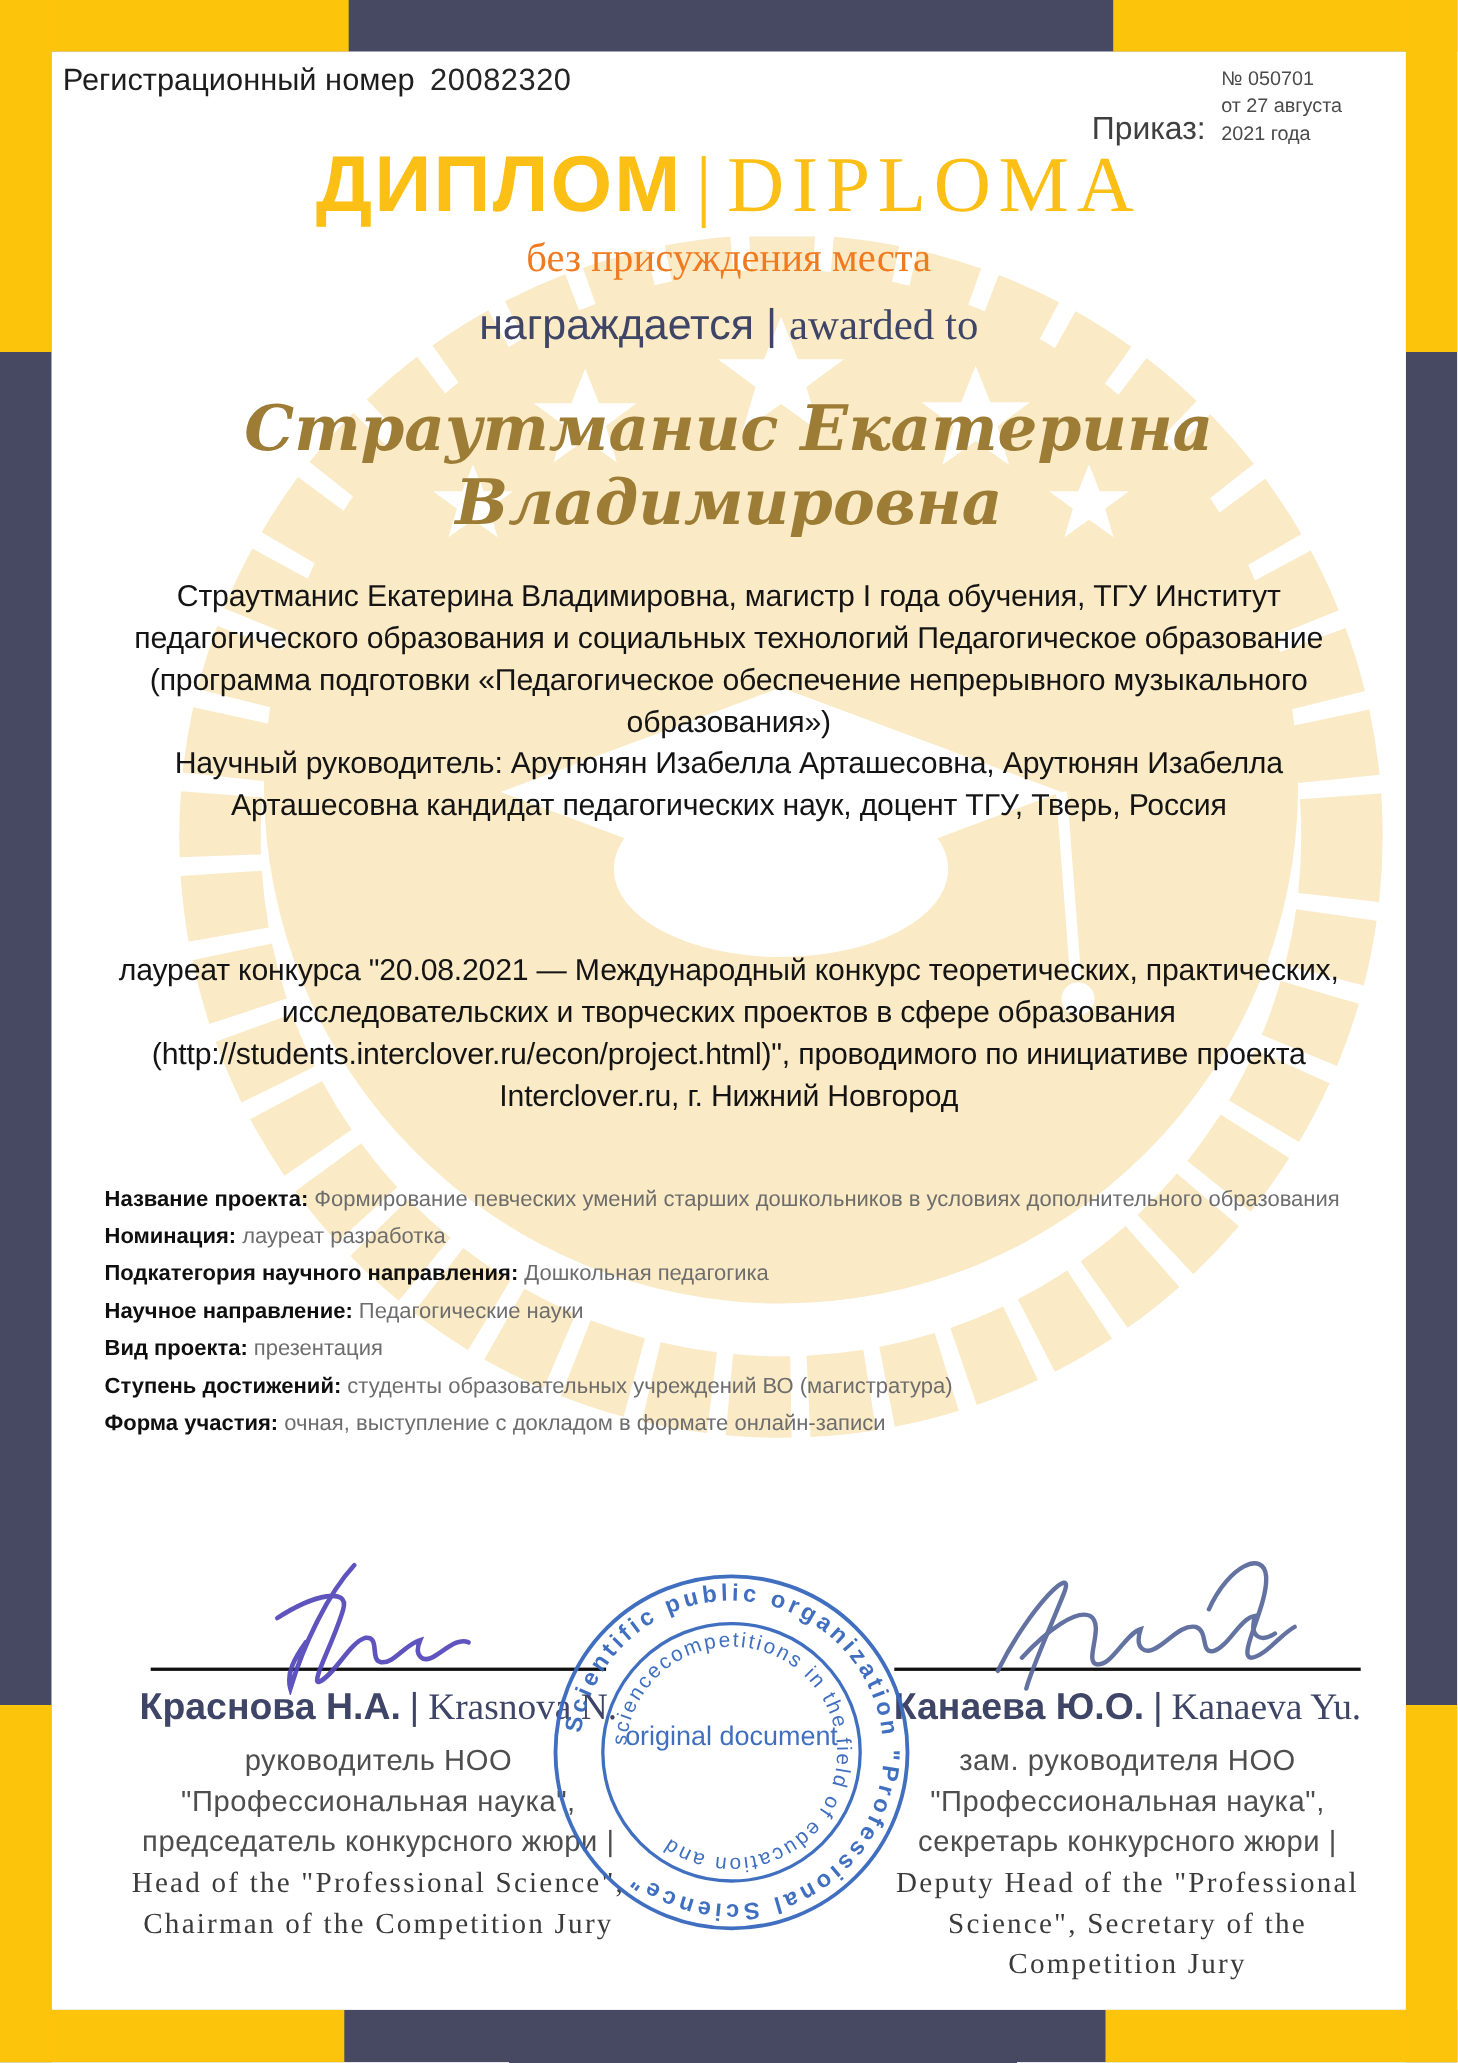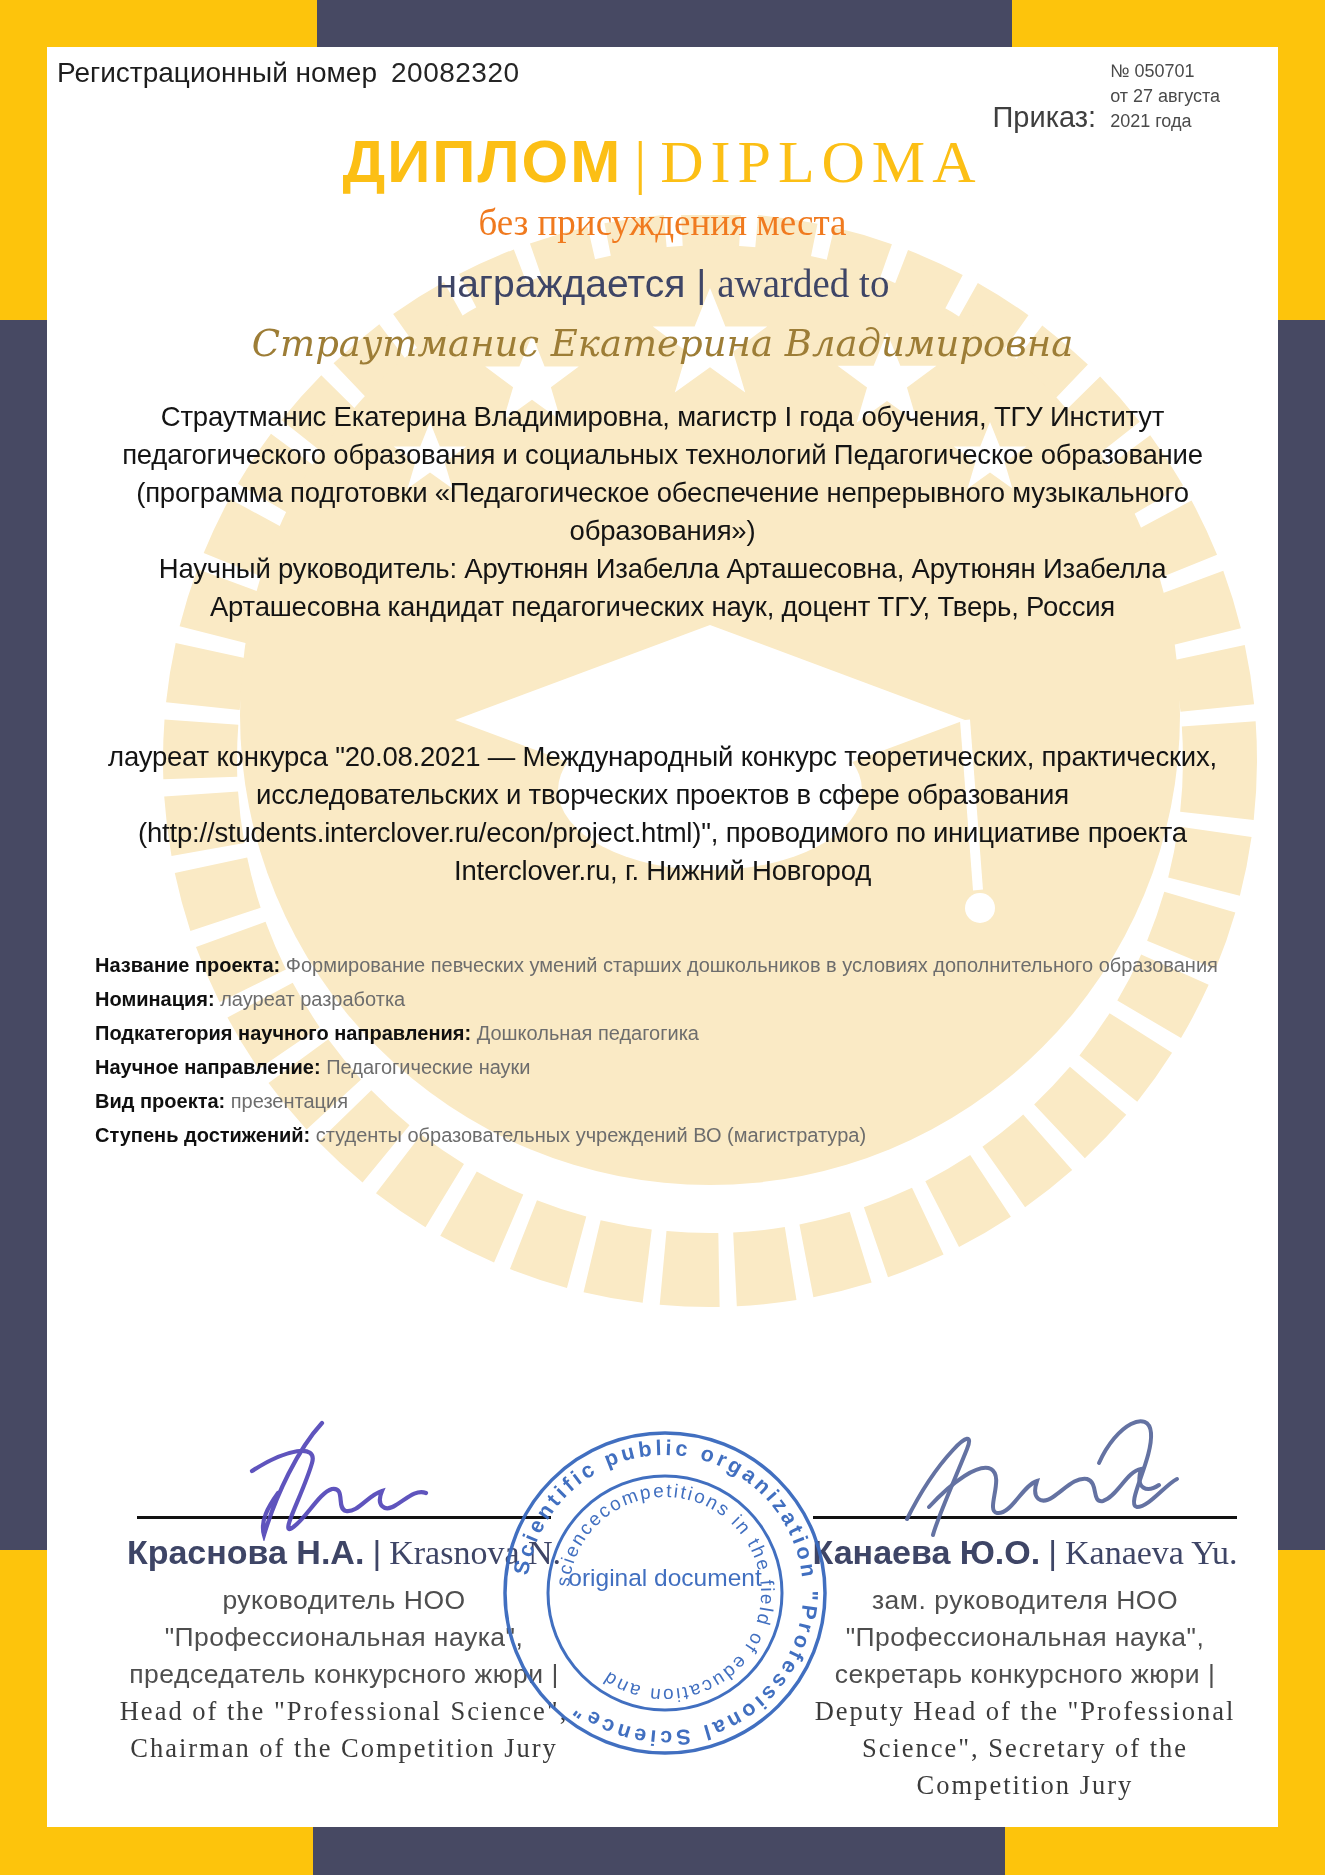--- a/index.html
+++ b/index.html
@@ -25,30 +25,30 @@
   .wm{position:absolute;left:105px;top:168px;z-index:0;pointer-events:none;}
   .layer{position:relative;z-index:1;}
   
   .reg{position:absolute;top:10px;left:10px;font-size:28px;color:#1d1d1d;}
   .reg .num{margin-left:14px;color:#252525;letter-spacing:.5px;}
   .order{position:absolute;top:8px;right:58px;display:flex;gap:14px;align-items:flex-end;}
   .order .lbl{font-size:29px;color:#3f3f3f;}
   .order .blk{font-size:18px;line-height:25px;color:#4a4a4a;padding-top:4px;text-align:left;}
   
   .main{position:absolute;left:0;right:0;top:85px;text-align:center;}
-  .title{font-size:60px;line-height:1;color:#fcbf15;letter-spacing:2px;}
+  .title{font-size:72px;line-height:1;color:#fcbf15;letter-spacing:2px;}
   .title .ru{font-weight:800;font-family:"Liberation Sans",sans-serif;}
   .title .sep{font-family:"Liberation Serif",serif;font-weight:400;padding:0 12px;}
   .title .en{font-family:"Liberation Serif",serif;font-weight:400;letter-spacing:7px;}
   .sub1{margin-top:26px;font-family:"Liberation Serif",serif;font-weight:700;font-size:37px;color:#f07a1f;}
   .sub2{margin-top:9px;font-family:"Liberation Serif",serif;font-weight:400;font-size:37px;color:#f07a1f;}
   .awarded{margin-top:17px;font-size:39px;color:#3e4566;}
   .awarded .en{font-family:"Liberation Serif",serif;}
-  .name{margin-top:16px;font-family:"DejaVu Serif","Liberation Serif",serif;
-        font-style:italic;font-weight:400;font-size:37px;color:#9d7d36;}
+  .name{margin-top:38px;font-family:"DejaVu Serif","Liberation Serif",serif;
+        font-style:italic;font-weight:700;font-size:57px;color:#9d7d36;}
   .para{margin:0 auto;font-size:27.5px;line-height:38px;color:#141414;letter-spacing:-0.2px;}
   .desc{margin-top:33px;max-width:1155px;}
   .supervisor{max-width:1130px;}
   .contest{margin-top:112px;max-width:1200px;}
   
   .details{margin:58px 55px 12px 48px;text-align:left;font-size:20px;line-height:34px;color:#6d6d6d;}
   .details b{color:#0f0f0f;font-weight:700;}
   
   .sig-col{position:absolute;top:1382px;text-align:center;z-index:2;}
   .sig-left{left:12px;width:570px;}
@@ -134,20 +134,21 @@
         <div class="para desc">Страутманис Екатерина Владимировна, магистр I года обучения, ТГУ Институт педагогического образования и социальных технологий Педагогическое образование (программа подготовки «Педагогическое обеспечение непрерывного музыкального образования»)</div>
         <div class="para supervisor">Научный руководитель: Арутюнян Изабелла Арташесовна, Арутюнян Изабелла Арташесовна кандидат педагогических наук, доцент ТГУ, Тверь, Россия</div>
         <div class="para contest">лауреат конкурса "20.08.2021 — Международный конкурс теоретических, практических, исследовательских и творческих проектов в сфере образования (http://students.interclover.ru/econ/project.html)", проводимого по инициативе проекта Interclover.ru, г. Нижний Новгород</div>
         <div class="details">
             <div><b>Название проекта:</b><span> Формирование певческих умений старших дошкольников в условиях дополнительного образования</span></div>
             <div><b>Номинация:</b><span> лауреат разработка</span></div>
             <div><b>Подкатегория научного направления:</b><span> Дошкольная педагогика</span></div>
             <div><b>Научное направление:</b><span> Педагогические науки</span></div>
             <div><b>Вид проекта:</b><span> презентация</span></div>
             <div><b>Ступень достижений:</b><span> студенты образовательных учреждений ВО (магистратура)</span></div>
+            <div><b>Форма участия:</b><span> очная, выступление с докладом в формате онлайн-записи</span></div>
           </div>
       </div>
 
       <div class="sig-col sig-left">
         <div class="sigzone">
           <div class="rule"></div>
           <svg class="hand" width="300" height="132" viewBox="0 0 300 132">
             <g fill="none" stroke="#5246b8" stroke-width="4.2" stroke-linecap="round" opacity="0.92">
               <path d="M128 14 C104 40 82 86 70 126 C66 112 74 98 84 84"></path>
               <path d="M58 62 C92 40 124 34 118 54 C110 82 88 122 96 120 C110 114 124 84 138 80 C152 78 142 100 152 102 C164 104 174 86 188 82 C182 96 190 104 202 96 C212 90 222 80 232 84"></path>

